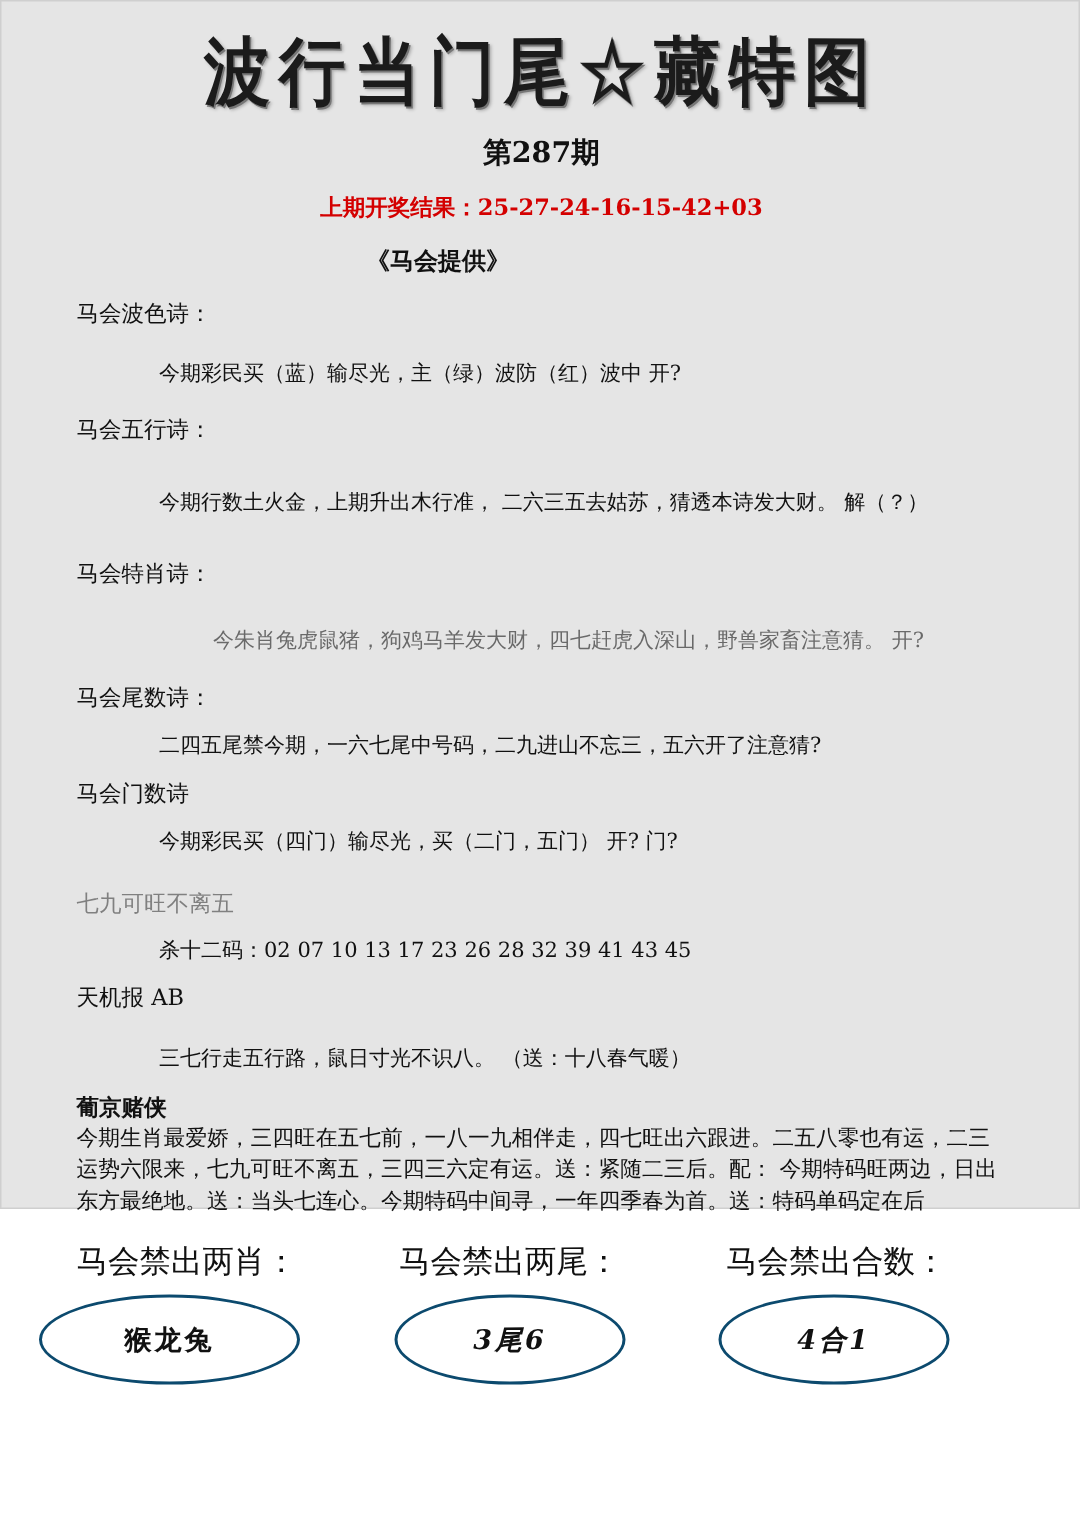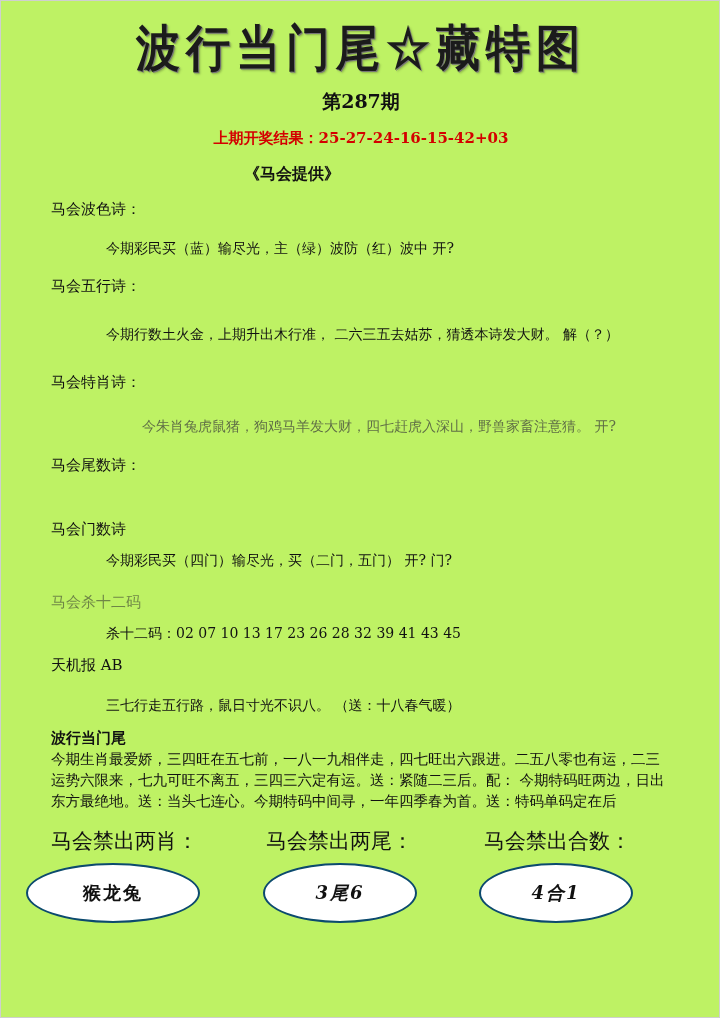--- a/index.html
+++ b/index.html
@@ -11,24 +11,24 @@
     height: 1018px;
     background: #ffffff;
     font-family: "DejaVu Serif", serif;
     color: #000000;
     position: relative;
     overflow: hidden;
   }
   .page {
     position: relative;
     width: 720px;
-    height: 1018px;
+    height: 806px;
     box-sizing: border-box;
     border: 1px solid #cfcfcf;
-    background: #bef264;
+    background: #e5e5e5;
   }
   
   .title-banner {
     position: absolute;
     top: 18px;
     left: 0;
     width: 720px;
     text-align: center;
     font-family: "DejaVu Serif", serif;
     font-size: 44px;
@@ -160,31 +160,32 @@
   <div class="section-head" style="top:199px;">马会波色诗：</div>
   <div class="section-body" style="top:239px;">今期彩民买（蓝）输尽光，主（绿）波防（红）波中 开?</div>
 
   <div class="section-head" style="top:276px;">马会五行诗：</div>
   <div class="section-body" style="top:325px;">今期行数土火金，上期升出木行准， 二六三五去姑苏，猜透本诗发大财。 解（？）</div>
 
   <div class="section-head" style="top:372px;">马会特肖诗：</div>
   <div class="section-body faded" style="top:417px;">今朱肖兔虎鼠猪，狗鸡马羊发大财，四七赶虎入深山，野兽家畜注意猜。 开?</div>
 
   <div class="section-head" style="top:455px;">马会尾数诗：</div>
+  <div class="section-body" style="top:487px;">二四五尾禁今期，一六七尾中号码，二九进山不忘三，五六开了注意猜?</div>
 
   <div class="section-head" style="top:519px;">马会门数诗</div>
   <div class="section-body" style="top:551px;">今期彩民买（四门）输尽光，买（二门，五门） 开? 门?</div>
 
-  <div class="section-head blurry" style="top:592px;">马会杀十二码</div>
+  <div class="section-head blurry" style="top:592px;">七九可旺不离五</div>
   <div class="section-body" style="top:624px;">杀十二码：02 07 10 13 17 23 26 28 32 39 41 43 45</div>
 
   <div class="section-head" style="top:655px;">天机报 AB</div>
   <div class="section-body" style="top:696px;">三七行走五行路，鼠日寸光不识八。 （送：十八春气暖）</div>
 
-  <div class="para-title">波行当门尾</div>
+  <div class="para-title">葡京赌侠</div>
   <div class="para-block">今期生肖最爱娇，三四旺在五七前，一八一九相伴走，四七旺出六跟进。二五八零也有运，二三运势六限来，七九可旺不离五，三四三六定有运。送：紧随二三后。配： 今期特码旺两边，日出东方最绝地。送：当头七连心。今期特码中间寻，一年四季春为首。送：特码单码定在后</div>
 
   <div class="bottom-label" style="left:50px;">马会禁出两肖：</div>
   <div class="bottom-label" style="left:265px;">马会禁出两尾：</div>
   <div class="bottom-label" style="left:483px;">马会禁出合数：</div>
 
   <div class="ellipse" style="left:25px;">猴龙兔</div>
   <div class="ellipse wide" style="left:262px;">3尾6</div>
   <div class="ellipse wide" style="left:478px;">4合1</div>
 

